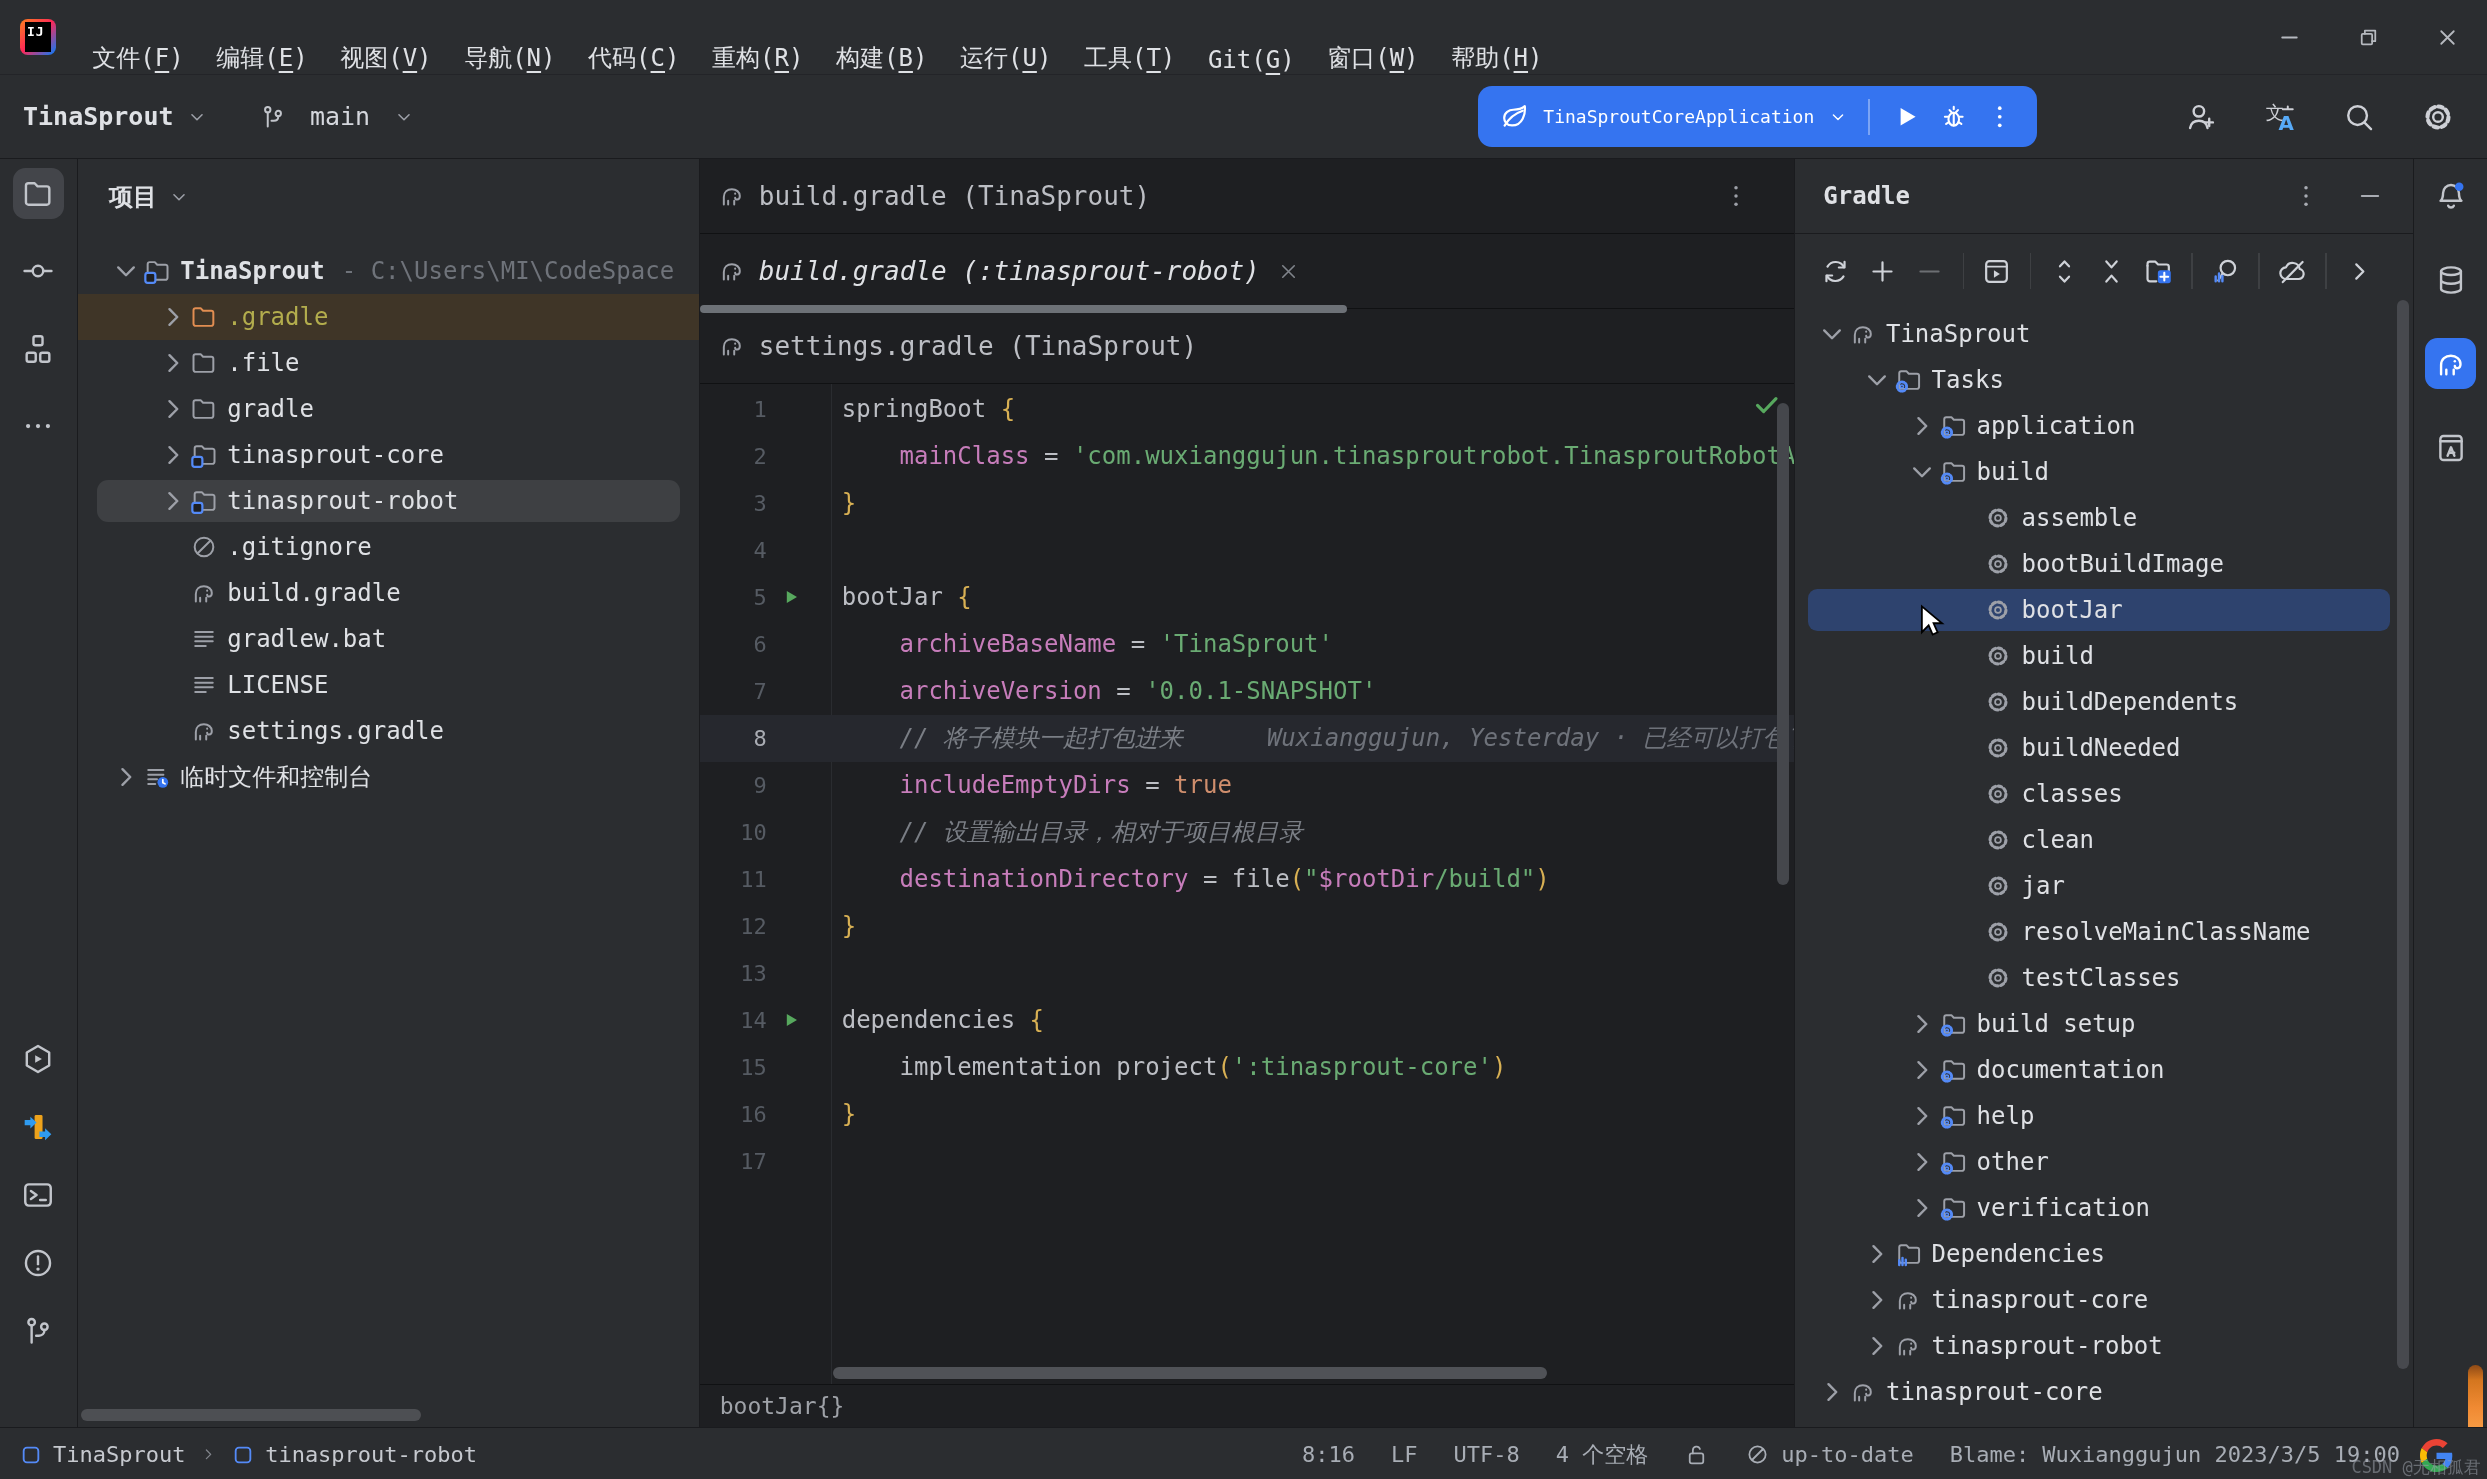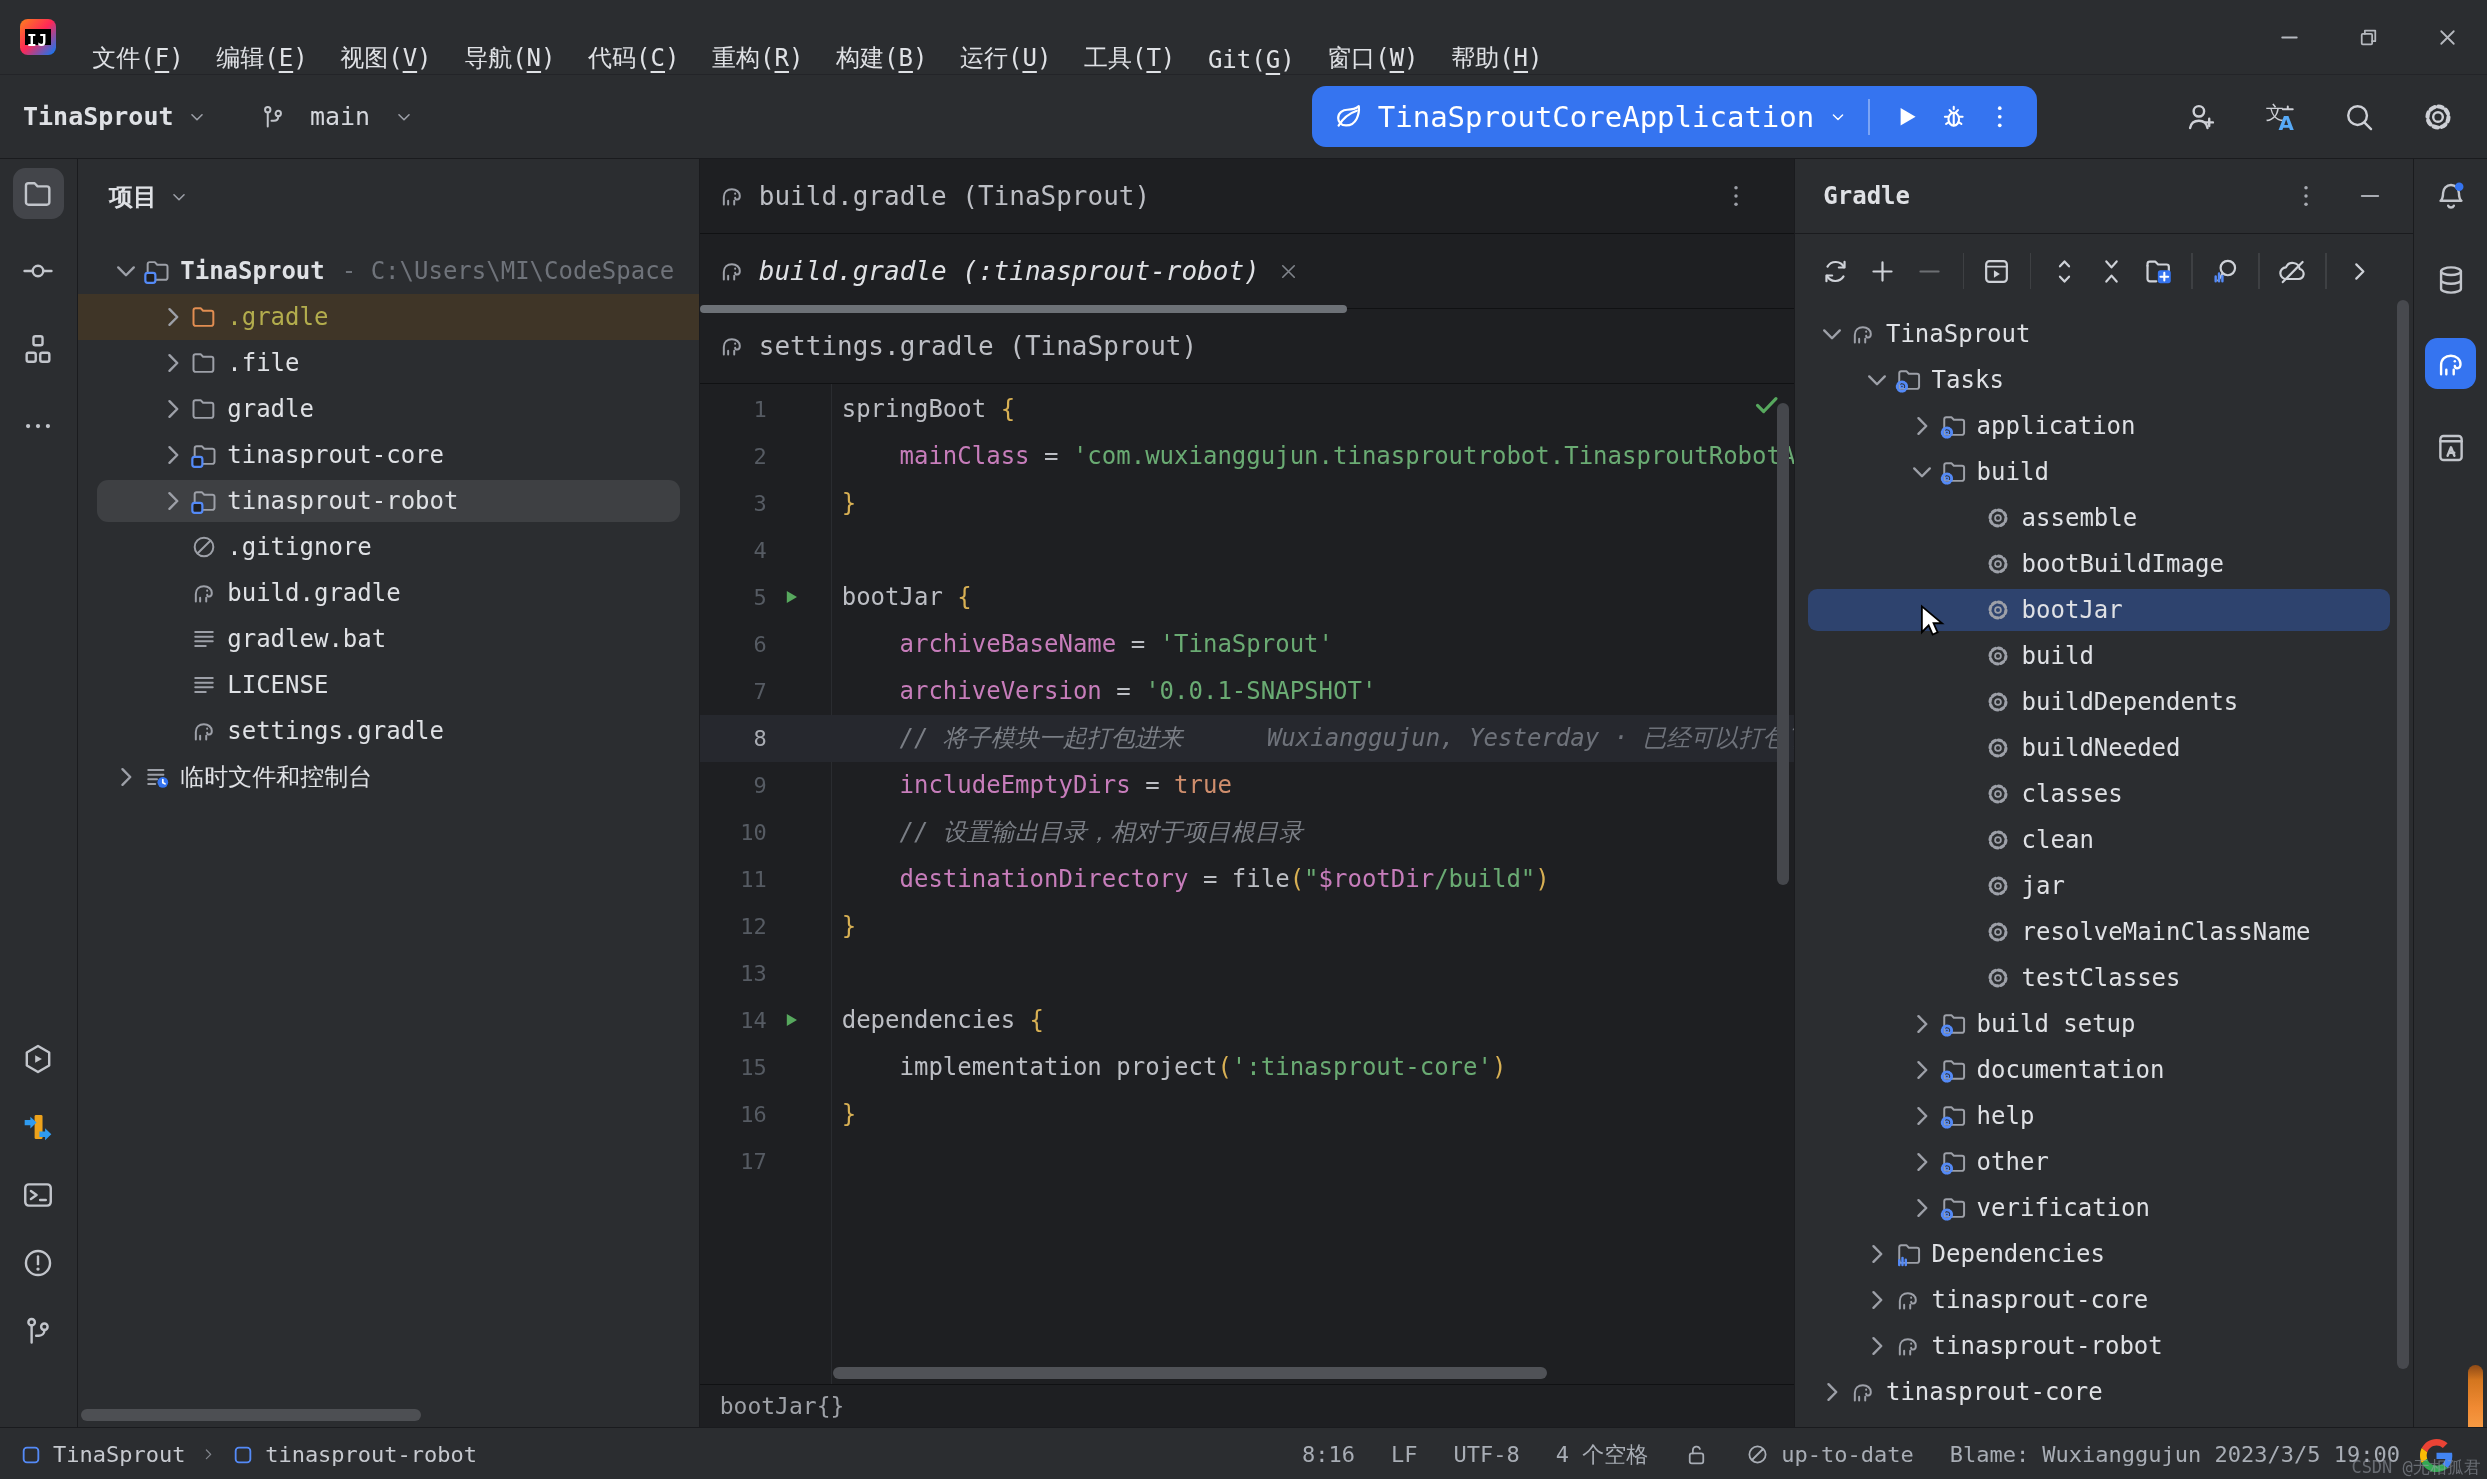--- a/index.html
+++ b/index.html
@@ -9,39 +9,39 @@
        font-family:"DejaVu Sans Mono","DejaVu Sans","Liberation Sans",sans-serif;
        color:#dfe1e5;overflow:hidden}
   .ic{display:inline-flex;flex:none}
   .ic svg{width:100%;height:100%}
 
   
   .titlebar{height:75px;display:flex;align-items:center;background:#2b2d30;border-bottom:0.8px solid #232428}
   .logo{width:36px;height:36px;margin:0 20px 0 20px;border-radius:7.8px;position:relative;
         background:linear-gradient(135deg,#fc801d 0%,#fe2857 48%,#007eff 100%);
         display:flex;align-items:center;justify-content:center}
-  .logo span{background:#000;color:#fff;font-size:16px;font-weight:700;width:26.4px;height:16px;
+  .logo span{background:#000;color:#fff;font-size:13px;font-weight:700;width:26.4px;height:30px;
         display:flex;align-items:flex-start;justify-content:flex-start;padding:1.6px 0 0 2.3px;letter-spacing:0.8px}
   .menu{display:flex;height:100%;align-items:flex-end}
   .menu-item{padding:0 16.3px;font-size:24px;color:#dfe1e5;display:flex;align-items:center;cursor:default}
   .menu-item u{text-underline-offset:4.7px;text-decoration-thickness:1.6px}
   .win-buttons{margin-left:auto;display:flex;height:100%}
   .win-btn{width:79px;height:100%;display:flex;align-items:center;justify-content:center;color:#b6b9bf}
   .win-btn .ic{width:25px;height:25px}
 
   
   .toolbar{height:84px;border-bottom:0.8px solid #1a1b1e;display:flex;align-items:center;background:#2b2d30;padding:0 17px 0 23px}
   .tb-project{display:flex;align-items:center;gap:12.4px;font-size:25px;font-weight:600;color:#dfe1e5}
   .tb-branch{display:flex;align-items:center;gap:23px;margin-left:51px;font-size:25px;color:#d5d7dd;font-weight:500}
   .chev-sm{width:22px;height:22px;color:#9da0a8}
   .branch-ic{width:28px;height:28px;color:#c2c5cb}
   .tb-spacer{flex:1}
   .run-pill{height:61px;background:var(--accent);border-radius:14px;display:flex;align-items:center;
             padding:0 20px;gap:12.4px;color:#fff}
-  .run-pill .cfg{font-size:29px;font-weight:500;white-space:pre}
+  .run-pill .cfg{font-size:18px;font-weight:500;white-space:pre}
   .run-pill .ic{color:#fff}
   .pill-spring{width:33px;height:33px}
   .pill-chev{width:20px;height:20px;margin-left:1.6px}
   .pill-divider{width:1.6px;height:36px;background:rgba(255,255,255,.35);margin:0 7.8px}
   .pill-btn{width:34px;height:34px;display:flex;align-items:center;justify-content:center}
   .pill-btn .ic{width:29.5px;height:29.5px}
   .tb-icons{display:flex;gap:42px;margin-left:145px;margin-right:14px}
   .tb-icon-btn{width:37px;height:37px;display:flex;align-items:center;justify-content:center;color:#ced0d6}
   .tb-icon-btn .ic{width:34px;height:34px}
 

